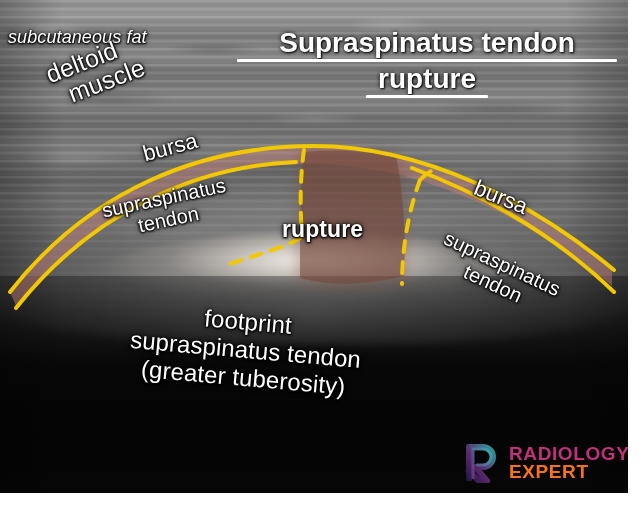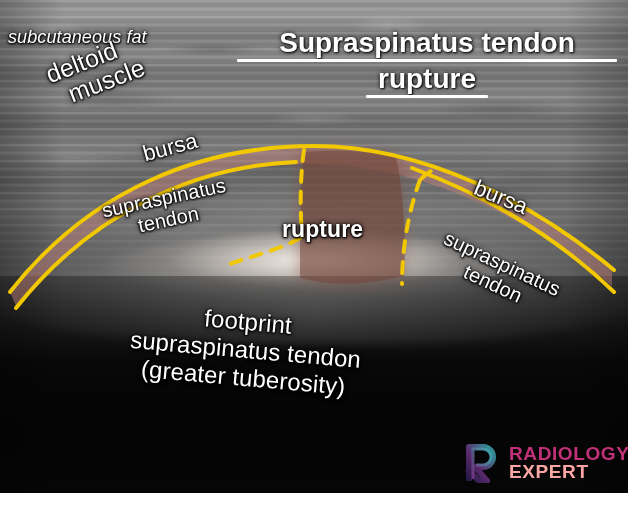--- a/index.html
+++ b/index.html
@@ -149,21 +149,21 @@
   #logo{
     position:absolute;left:464px;top:443px;
     display:flex;align-items:center;gap:7px;
   }
   #logo .mark{width:38px;height:40px;flex:0 0 auto;}
   #logo .wordmark{
     display:flex;flex-direction:column;line-height:.95;
     font-weight:bold;font-size:19px;letter-spacing:.6px;
   }
   #logo .w-top{color:#c0317a;}
-  #logo .w-bot{color:#fca5a5;}
+  #logo .w-bot{color:#f97316;}
 </style>
 </head>
 <body>
 
 <div id="stage">
 
   <div id="usplate">
     <div class="tissue t-base"></div>
     <div class="tissue t-stria"></div>
     <div class="tissue t-speckle"></div>

